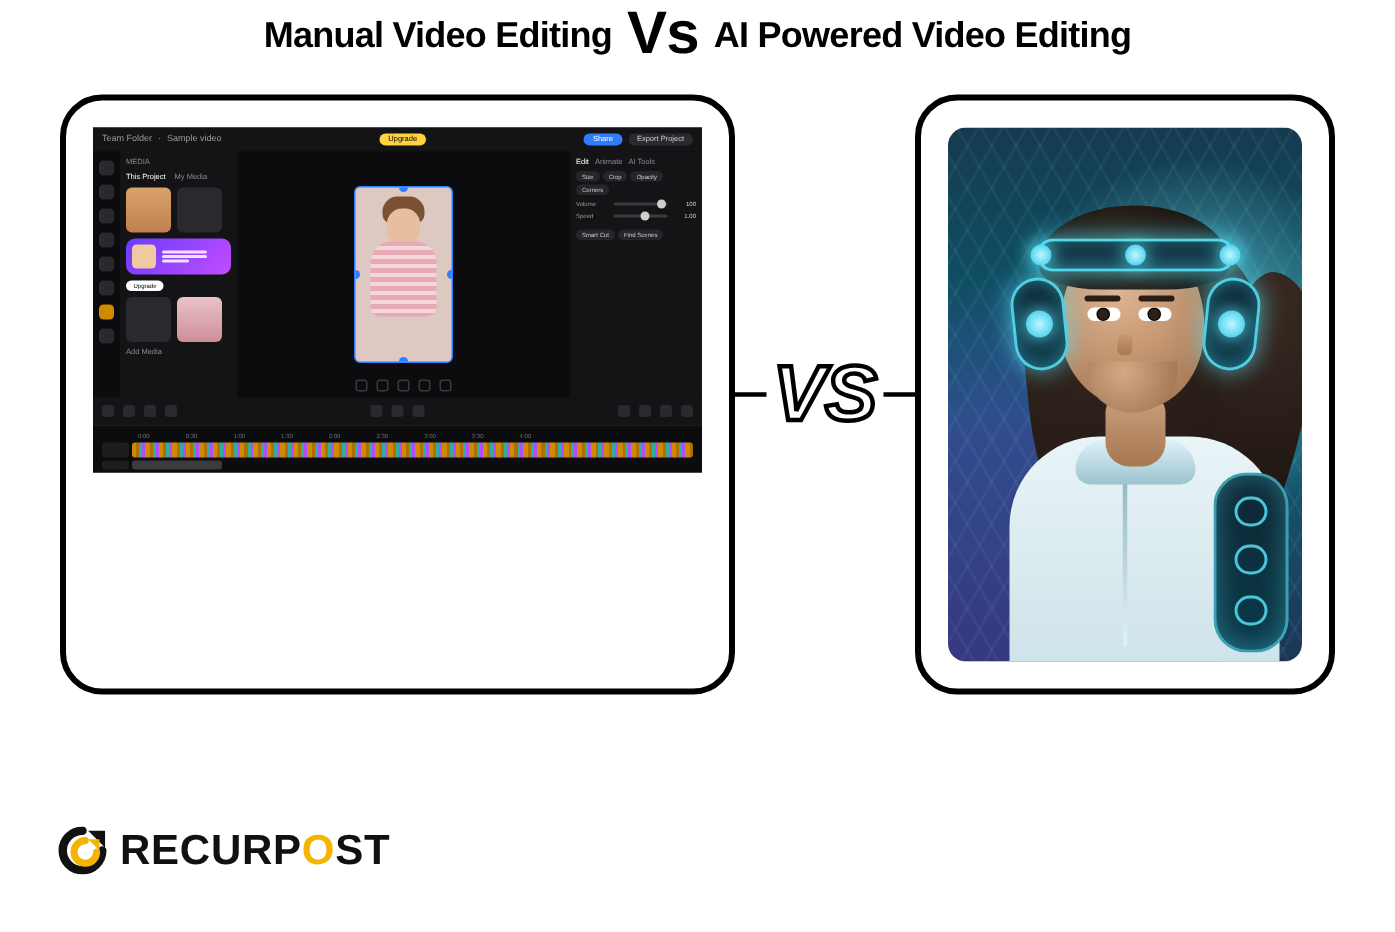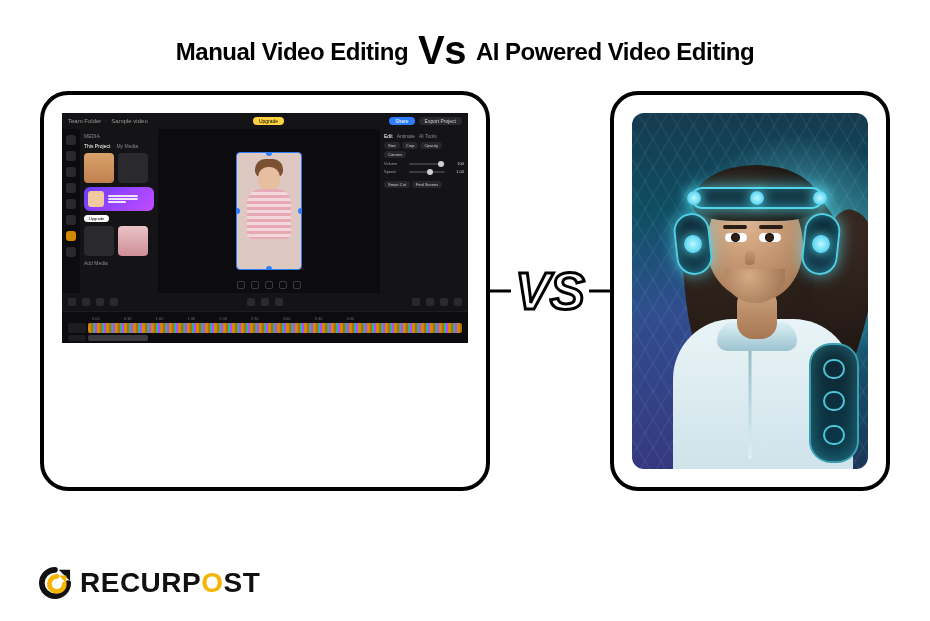--- a/index.html
+++ b/index.html
@@ -6,21 +6,20 @@
     body {
       width: 930px;
       height: 621px;
       background: #ffffff;
       font-family: Arial, sans-serif;
       position: relative;
       overflow: hidden;
     }
     .title-bar {
       text-align: center;
-      padding-top: 28px;
       font-weight: 900;
       color: #000;
       letter-spacing: -0.5px;
     }
     .title-bar .t1 { font-size: 24px; }
     .title-bar .tvs { font-size: 40px; vertical-align: -4px; margin: 0 6px; }
     .title-bar .t2 { font-size: 24px; }
     .panels {
       display: flex;
       align-items: center;
@@ -319,21 +318,21 @@
       background:linear-gradient(180deg,#0e2632,#0b3a4a);
       border:2px solid rgba(90,234,255,.6);
       border-radius:22px;
       box-shadow:inset 0 0 18px rgba(90,234,255,.35);
     }
     .armunit .slot{position:absolute;left:50%;transform:translateX(-50%);
       width:22px;height:20px;border:2px solid rgba(90,234,255,.8);border-radius:10px;}
     .armunit .s1{top:14px;} .armunit .s2{top:46px;} .armunit .s3{top:80px;}
     
     .logo{
-      position:absolute;left:36px;bottom:22px;
+      position:absolute;left:36px;bottom:38px;
       display:flex;gap:6px;
       font-family:"Arial Black",Arial,sans-serif;font-weight:900;
       color:#111;letter-spacing:0.5px;font-size:28px;
     }
     .logo .mark{
       width:38px;height:32px;position:relative;
     }
     .logo .mark svg{display:block;}
     .logo .brand .o{color:#f4b400;}
   </style>

